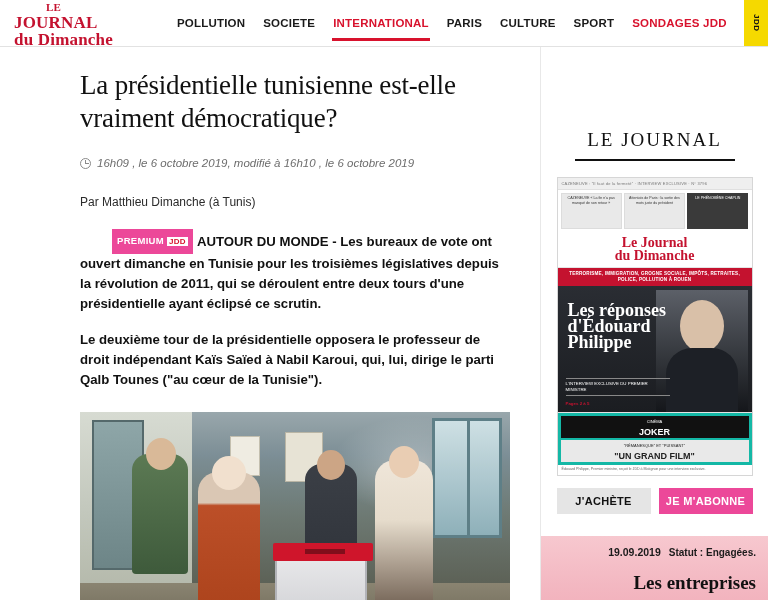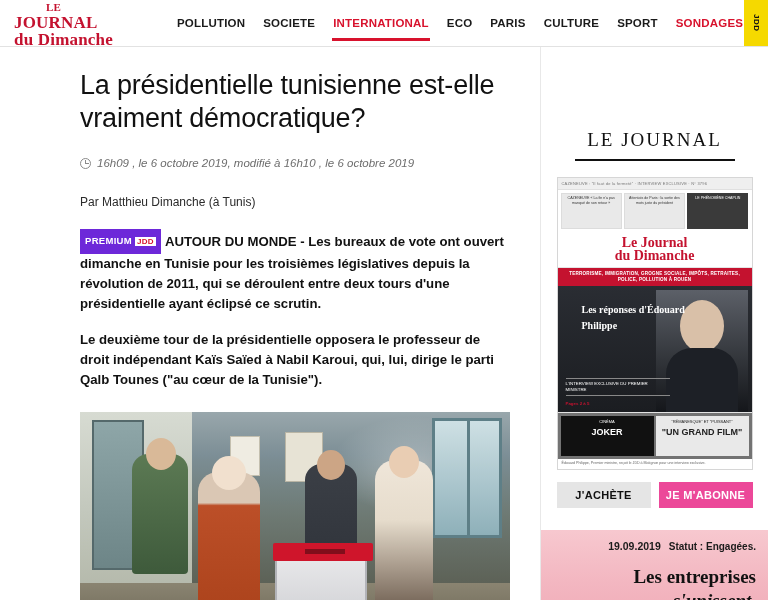--- a/index.html
+++ b/index.html
@@ -100,21 +100,21 @@
   .rail {
     width: 228px;
     flex: 0 0 228px;
     border-left: 1px solid #e8e8e8;
     padding: 0;
     background: #fff;
   }
 
   
   h1.headline {
-    font-family: Liberation Sans, sans-serif;
+    font-family: Liberation Serif, serif;
     font-size: 27px;
     line-height: 33px;
     font-weight: normal;
     color: #111;
     margin: 0 0 22px 0;
     letter-spacing: -0.2px;
   }
   .meta {
     display: flex;
     align-items: center;
@@ -146,28 +146,29 @@
     background: #8a8a8a;
   }
   .byline {
     font-size: 12px;
     color: #2b2b2b;
     margin-bottom: 20px;
     font-weight: normal;
   }
   .premium-tag {
     display: inline-block;
-    background: #6d28d9;
+    background: #ec4899;
     color: #fff;
     font-size: 9.5px;
     font-weight: bold;
     padding: 2px 5px 2px 5px;
     letter-spacing: 0.3px;
     vertical-align: 2px;
     margin-right: 4px;
+    margin-left: 32px;
   }
   .premium-tag .jdd {
     background: #fff;
     color: #d8122d;
     padding: 0 2px;
     margin-left: 3px;
     font-size: 8px;
   }
   .lede {
     font-size: 13.2px;
@@ -376,26 +377,26 @@
     border-radius:50%; background:#d9c0a8;
   }
   .cover-portrait::after {
     content:"";
     position:absolute; left:10px; top:58px; width:72px; height:64px;
     background:#1d2026;
     border-radius: 26px 26px 0 0;
   }
   .cover-headline {
     position: absolute;
-    left: 24px; top: 16px;
+    left: 10px; top: 16px;
     width: 104px;
     color: #fff;
     font-family: "Liberation Serif", serif;
     font-weight: bold;
-    font-size: 10px;
+    font-size: 18px;
     line-height: 16px;
   }
   .cover-sub {
     position: absolute;
     left: 8px; bottom: 16px;
     width: 104px;
     color: #fff;
     font-size: 4.4px;
     line-height: 6px;
     border-top: 1px solid #888;
@@ -403,22 +404,23 @@
     padding: 2px 0;
   }
   .cover-pages {
     position:absolute; left: 8px; bottom: 6px;
     color:#c4122f; font-size:4.4px; font-weight:bold;
   }
   .cover-bottom {
     display: flex;
     gap: 2px;
     padding: 3px;
-    background: #737373;
+    background: #14b8a6;
     border-top: 1px solid #e4e4e4;
+    flex-direction: column;
   }
   .cb {
     flex: 1;
     height: 40px;
     background: #111;
     color: #fff;
     font-size: 4px;
     line-height: 5px;
     padding: 3px;
     overflow: hidden;
@@ -491,21 +493,20 @@
       <span class="small">LE</span>
       <span>JOURNAL</span>
     </div>
     <div class="logo-line2">du Dimanche</div>
   </div>
 
   <nav class="navmenu">
     <a class="navitem">POLLUTION</a>
     <a class="navitem">SOCIETE</a>
     <a class="navitem active">INTERNATIONAL</a>
-    <a class="navitem">ECO</a>
     <a class="navitem">PARIS</a>
     <a class="navitem">CULTURE</a>
     <a class="navitem">SPORT</a>
     <a class="navitem red">SONDAGES JDD</a>
 
   </nav>
 
   <div class="nav-right">JDD</div>
 </div>
 

